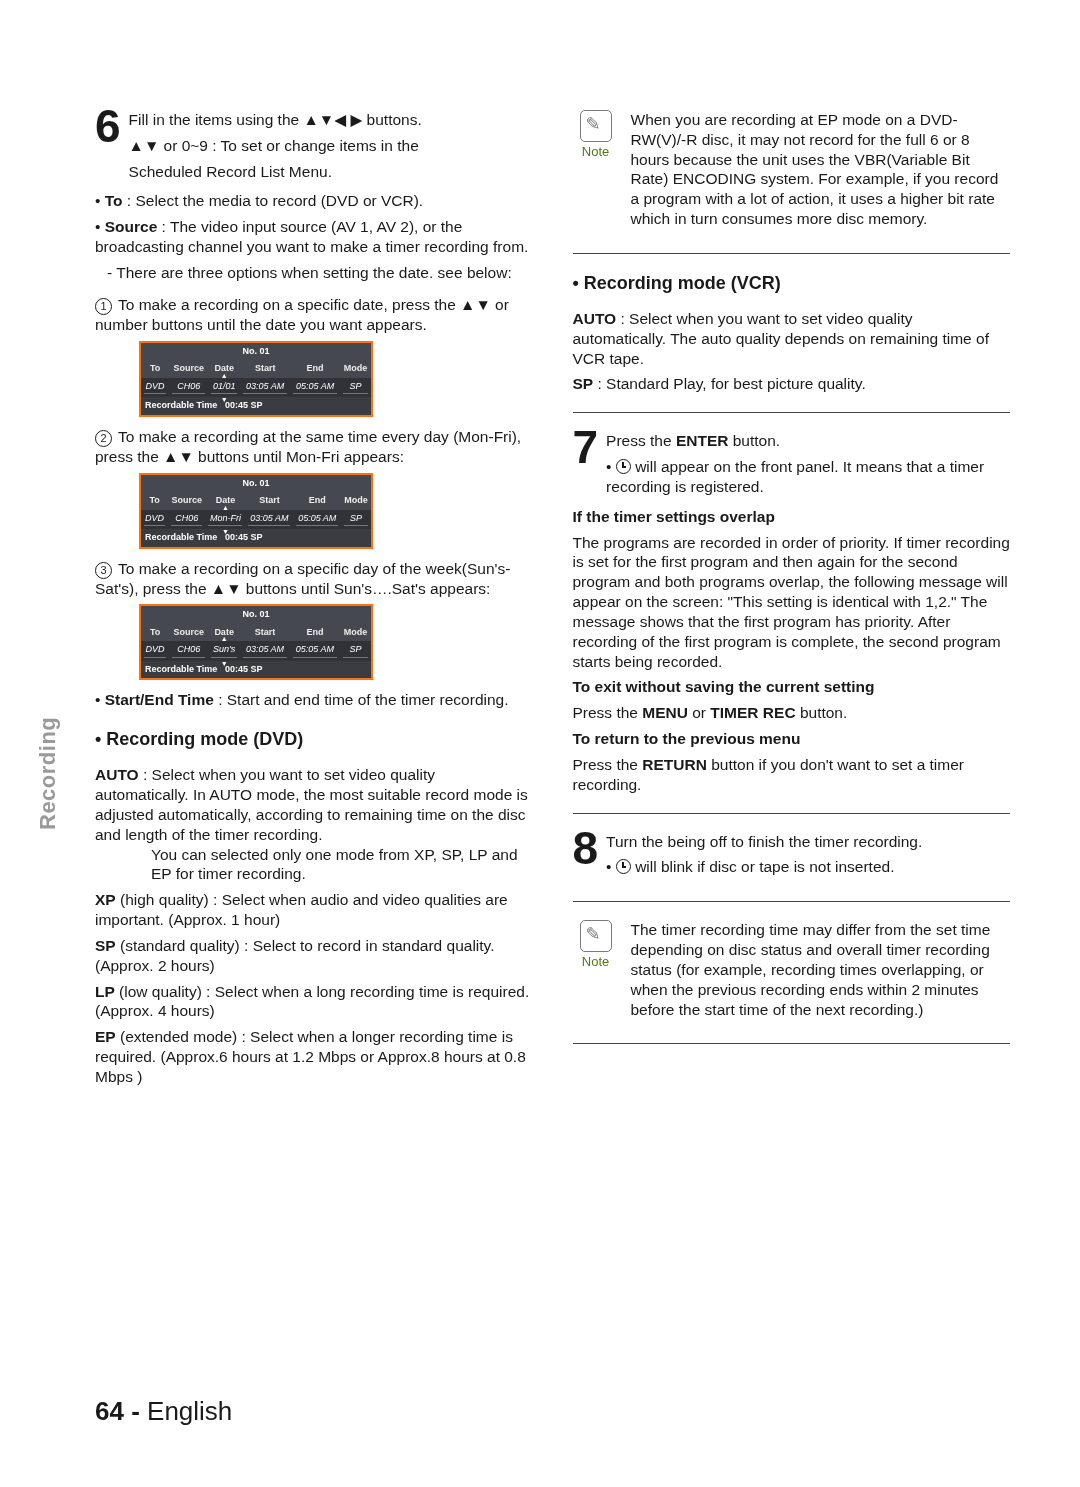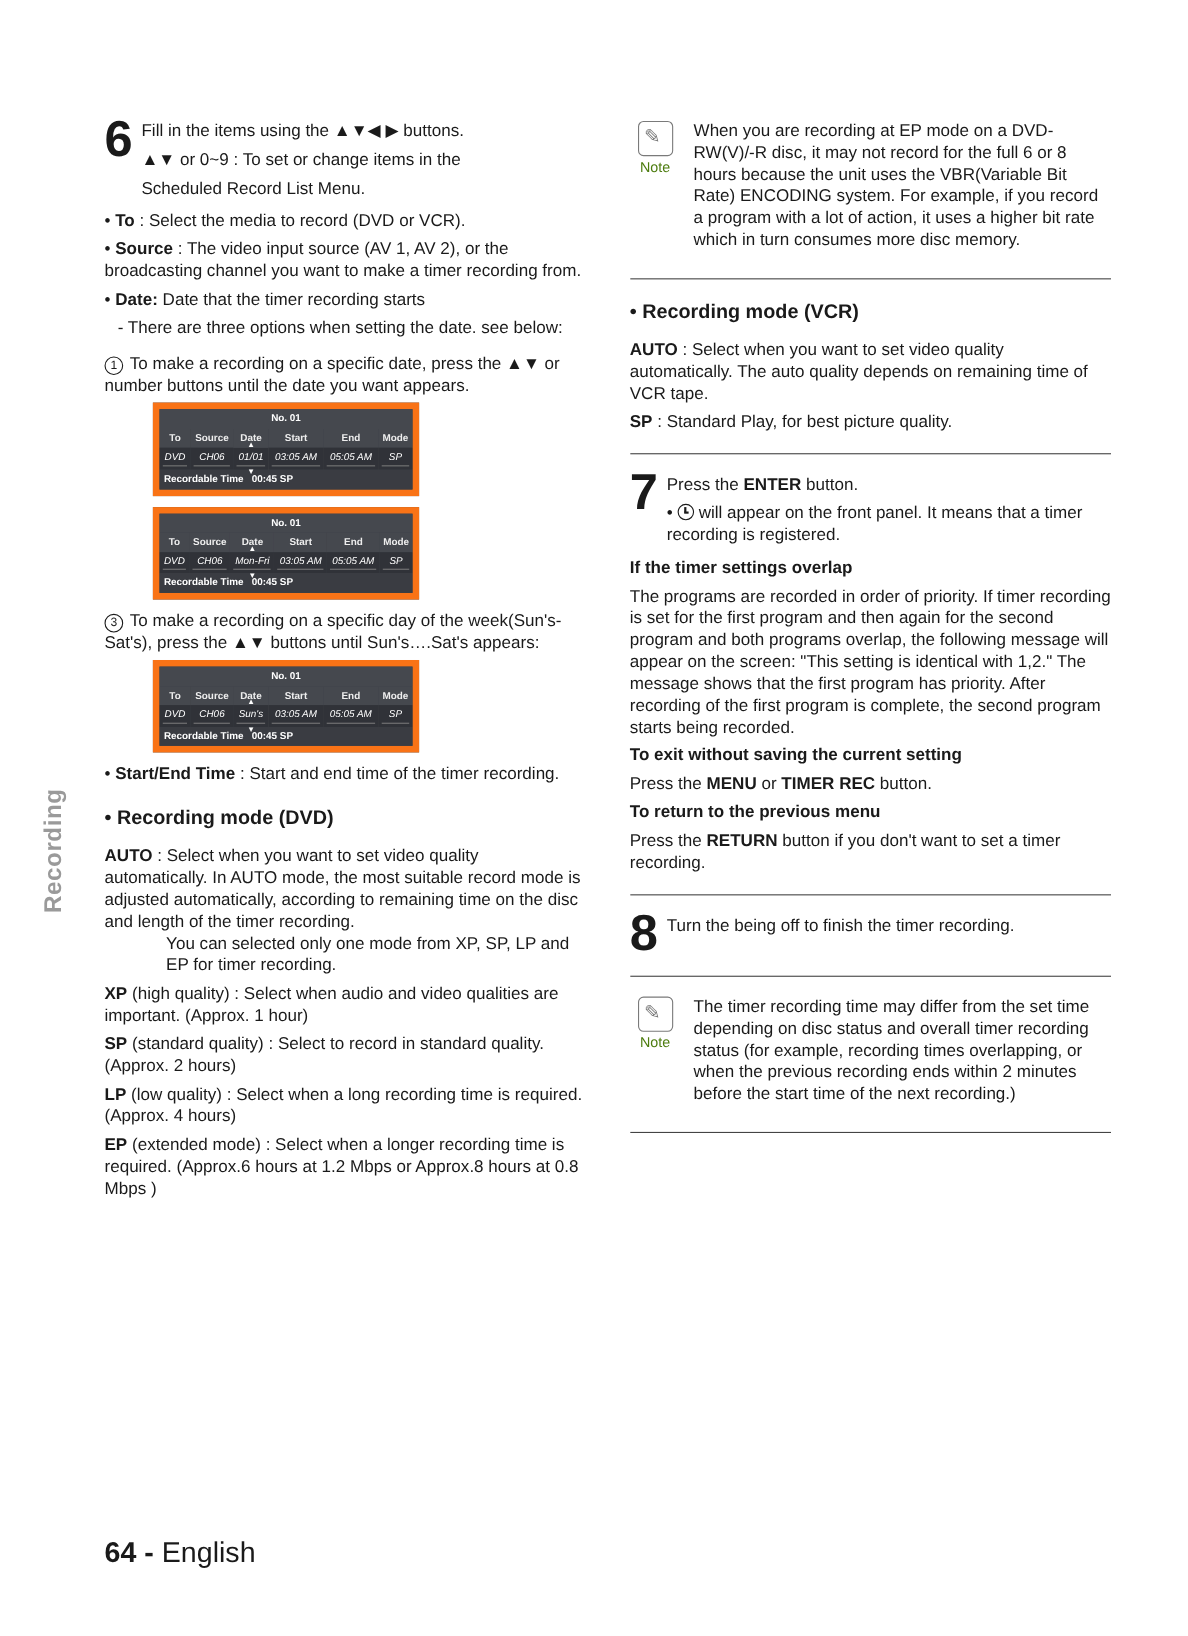--- a/index.html
+++ b/index.html
@@ -48,21 +48,21 @@
   .bulleted { margin:4px 0 4px 0; }
   .bulleted .b-label { font-weight:bold; }
   .indent { margin-left:44px; }
 
   .sched {
     width:230px;
     margin:6px 0 10px 44px;
     font-size:9px;
     color:#fff;
     background:#3f4248;
-    border:6px solid #f97316;
+    border:2px solid #f97316;
   }
   .sched .title {
     text-align:center;
     padding:3px 0;
     font-weight:bold;
     background:#45484e;
   }
   .sched table { width:100%; border-collapse:collapse; }
   .sched th {
     font-weight:bold;
@@ -194,21 +194,20 @@
         <div class="bignum">6</div>
         <div class="stepbody">
           <p>Fill in the items using the ▲▼◀ ▶ buttons.</p>
           <p>▲▼ or 0~9 : To set or change items in the</p>
           <p class="indent" style="margin-left:0">Scheduled Record List Menu.</p>
         </div>
       </div>
 
       <p class="bulleted">• <span class="b-label">To</span> <span>: Select the media to record (DVD or VCR).</span></p>
       <p class="bulleted">• <span class="b-label">Source</span> <span>: The video input source (AV 1, AV 2), or the broadcasting channel you want to make a timer recording from.</span></p>
-      <p class="bulleted">• <span class="b-label">Date:</span><span> Date that the timer recording starts</span></p>
       <p style="margin-left:12px">- There are three options when setting the date. see below:</p>
 
       <p style="margin-top:12px"><span class="circ-num">1</span> <span>To make a recording on a specific date, press the ▲▼ or number buttons until the date you want appears.</span></p>
 
       <div class="sched">
         <div class="title">No. 01</div>
         <table>
           <tbody>
               <tr>
             <th>To</th>
@@ -238,20 +237,21 @@
                 </td>
             <td>
                   <span>SP</span>
                 </td>
           </tr>
         </tbody>
           </table>
         <div class="footer"><span>Recordable Time</span>&nbsp;&nbsp;&nbsp;<span>00:45  SP</span></div>
       </div>
 
+      <p><span class="circ-num">2</span> <span>To make a recording at the same time every day (Mon-Fri), press the ▲▼ buttons until Mon-Fri appears:</span></p>
 
       <div class="sched">
         <div class="title">No. 01</div>
         <table>
           <tbody>
               <tr>
             <th>To</th>
                 <th>Source</th>
                 <th>Date</th>
                 <th>Start</th>
@@ -373,20 +373,21 @@
 
       <p class="sub-bold">To return to the previous menu</p>
       <p><span>Press the </span><b>RETURN</b><span> button if you don't want to set a timer recording.</span></p>
 
       <hr class="div">
 
       <div class="stepwrap">
         <div class="bignum">8</div>
         <div class="stepbody">
           <p>Turn the being off to finish the timer recording.</p>
+          <p>• <span class="clockicon"></span><span> will blink if disc or tape is not inserted.</span></p>
         </div>
       </div>
 
       <hr class="div">
 
       <div class="note-block">
         <div class="note-icon-wrap">
           <div class="note-icon"></div>
           <span>Note</span>
         </div>

